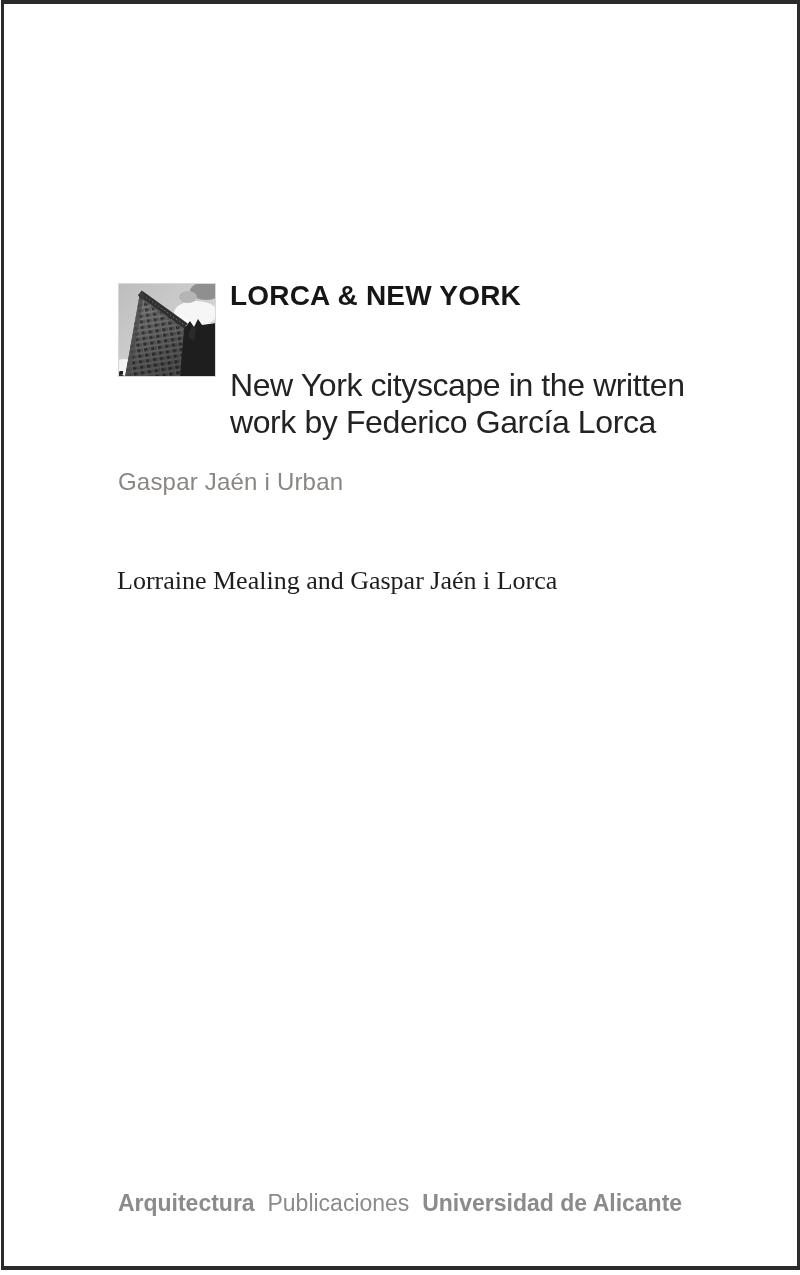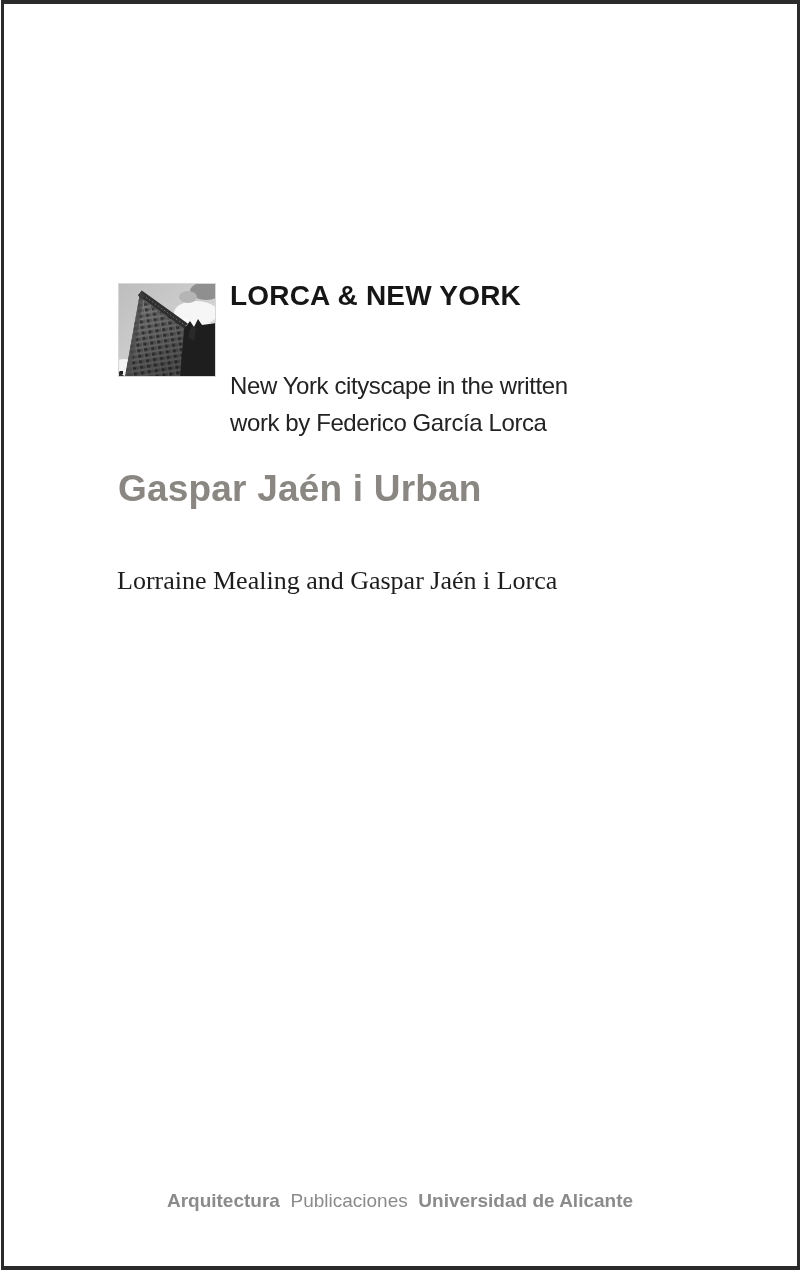--- a/index.html
+++ b/index.html
@@ -33,50 +33,50 @@
     font-weight: bold;
     line-height: 35px;
     letter-spacing: 0.2px;
     color: #161616;
     white-space: nowrap;
     text-align: center;
   }
   .subtitle-block {
     position: absolute;
     left: 230px; top: 367px;
-    font-size: 24px;
+    font-size: 32px;
     font-weight: 300;
     line-height: 37px;
     letter-spacing: -0.4px;
     color: #232323;
     white-space: nowrap;
   }
   .author-line {
     position: absolute;
     left: 118px; top: 468px;
-    font-size: 37px;
-    font-weight: bold;
+    font-size: 24px;
+    font-weight: normal;
     letter-spacing: 0.2px;
     color: #8a8682;
     white-space: nowrap;
   }
   .translation-block {
     position: absolute;
     left: 117px; top: 566px;
     font-family: "Liberation Serif", serif;
     font-size: 26px;
     line-height: 30px;
     color: #1d1d1d;
     white-space: nowrap;
   }
   .footer-line {
     position: absolute;
     left: 0; right: 0; top: 1190px;
     text-align: center;
-    font-size: 19px;
+    font-size: 23px;
     color: #8b8b8b;
     white-space: nowrap;
   }
   .footer-line .imprint-bold { font-weight: bold; display: inline-block; }
   .footer-line .imprint-regular { font-weight: normal; display: inline-block; margin: 0 0.28em; }
 </style>
 </head>
 <body>
 
 <div class="frame"></div>

